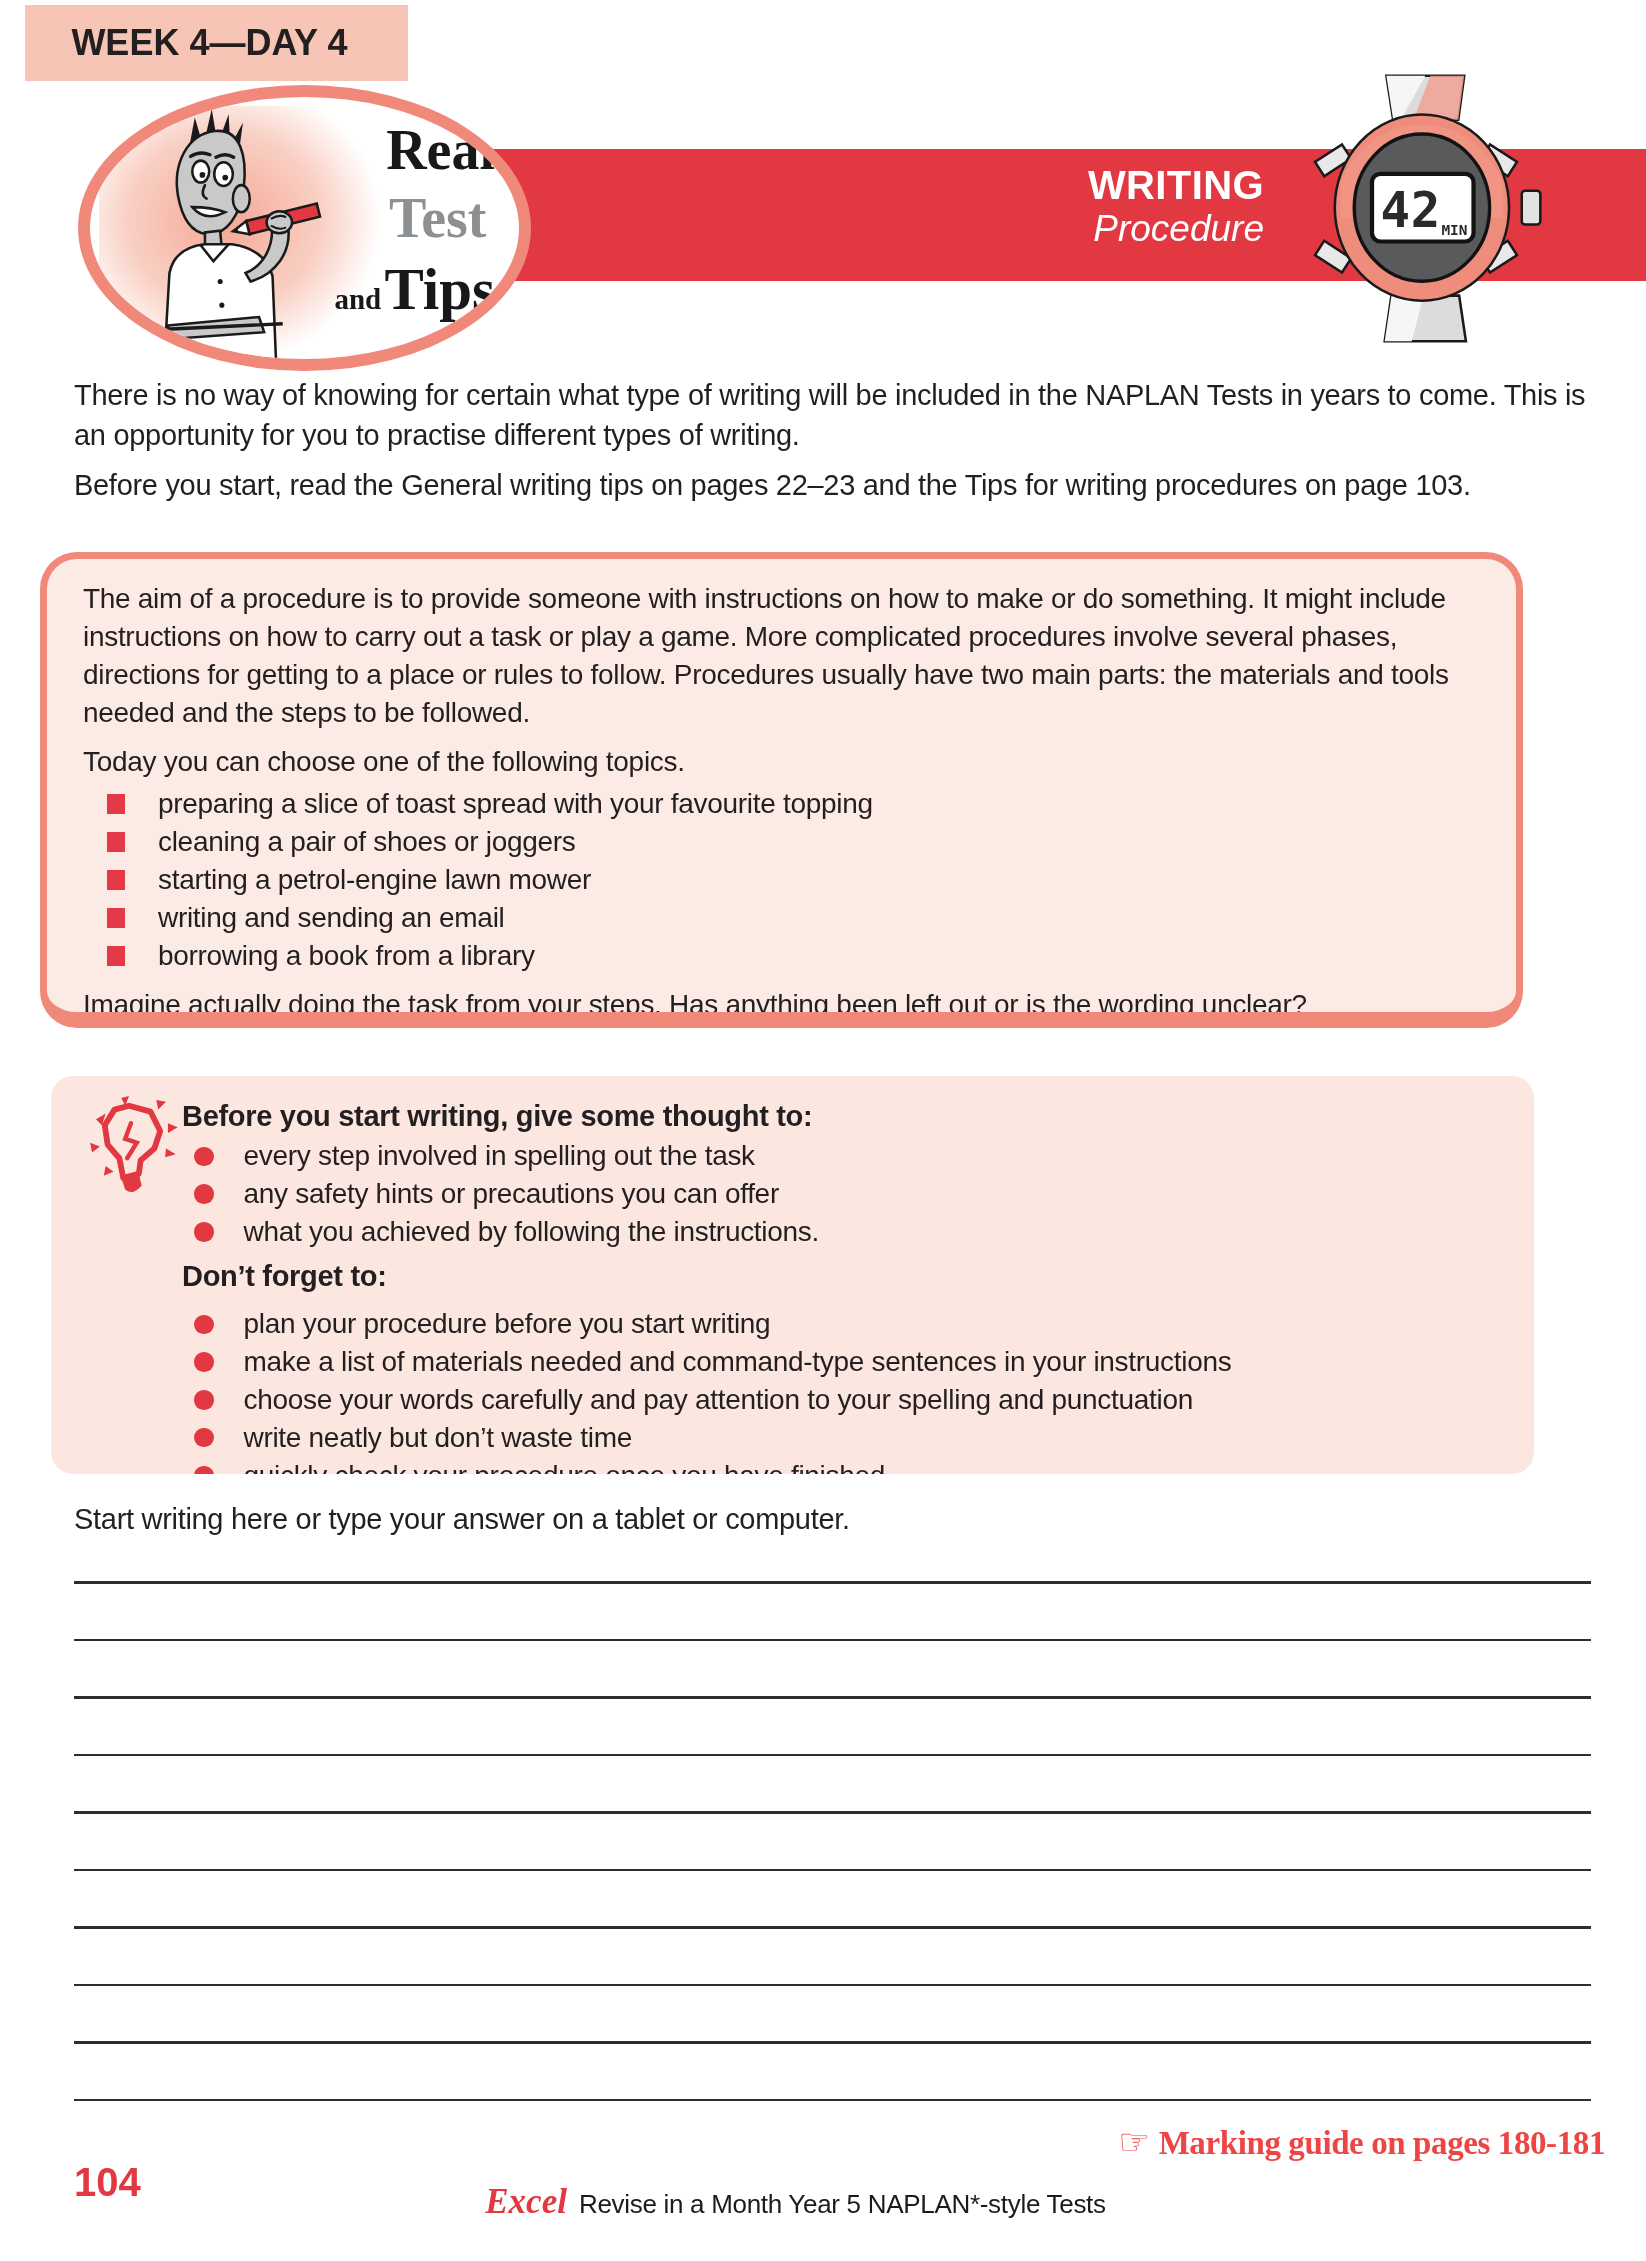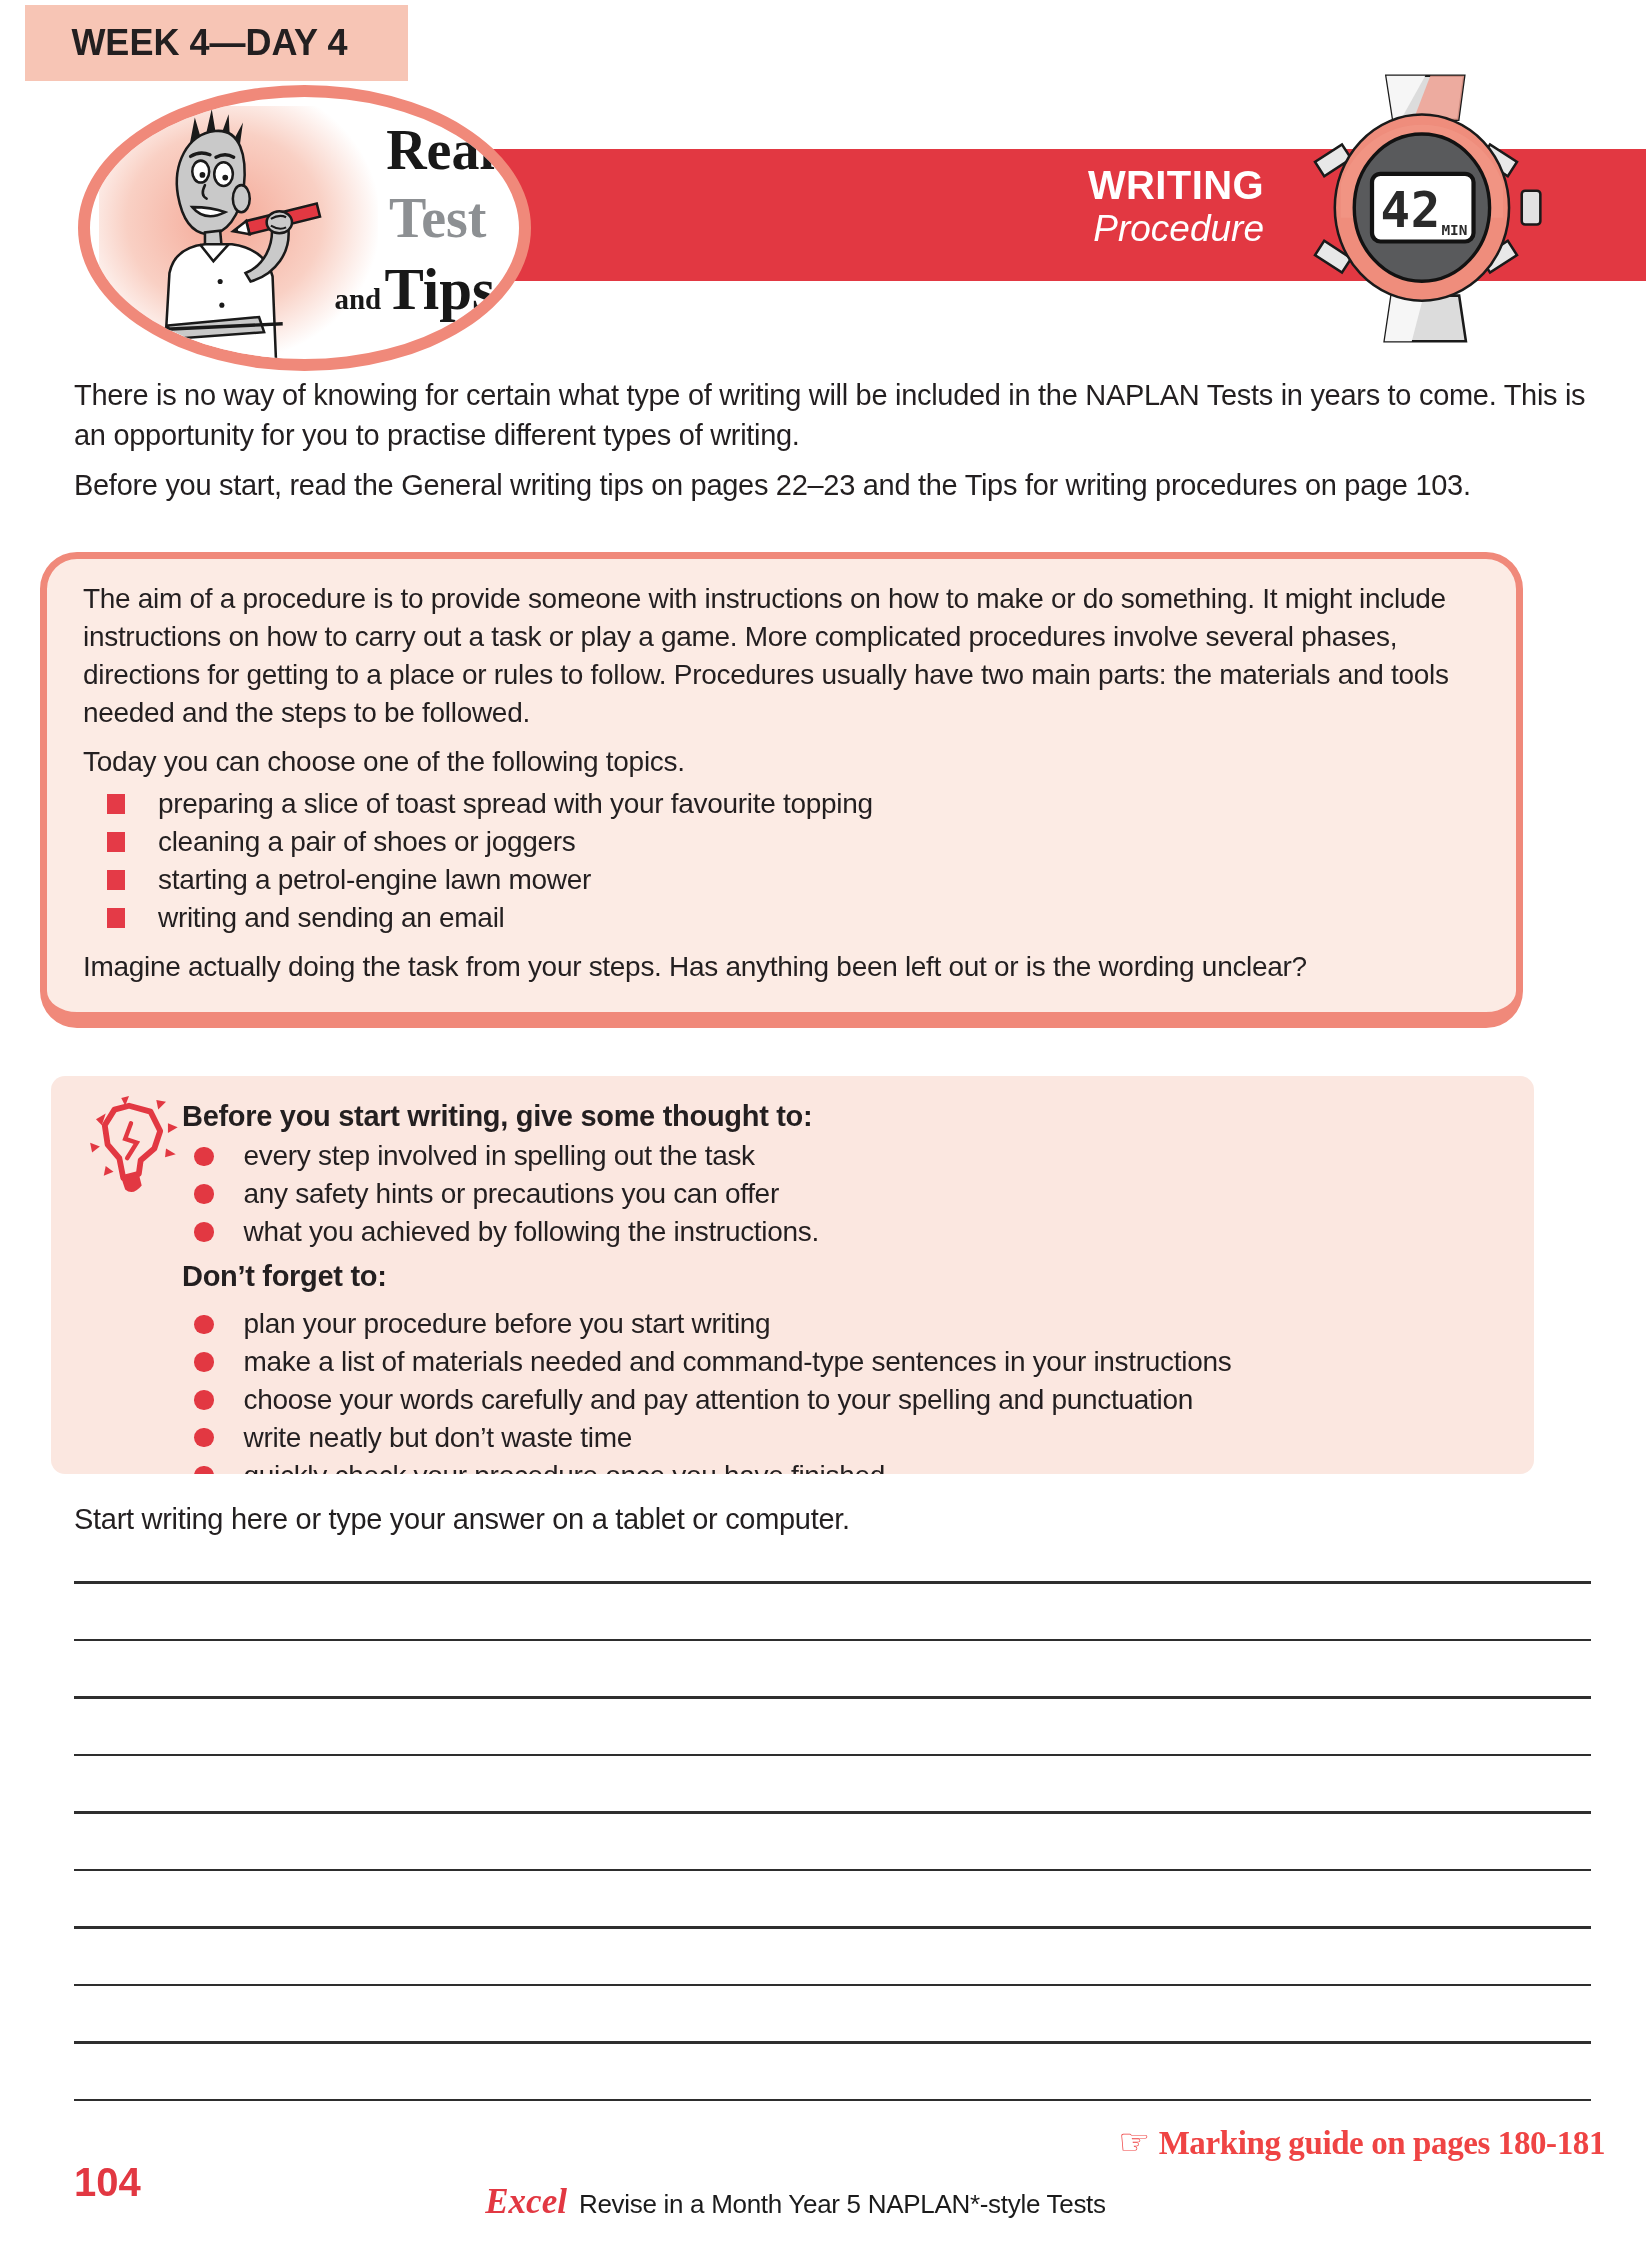--- a/index.html
+++ b/index.html
@@ -55,21 +55,21 @@
   .topic-list li{
     font-size:28px;line-height:1.36;letter-spacing:-0.3px;
     padding-left:24px;display:flex;align-items:center;
   }
   .sq-bullet{
     flex:0 0 auto;width:18px;height:19.5px;background:#e43a47;margin-right:33px;display:inline-block;
   }
   
   .tips-box{
     position:absolute;left:51px;top:1076px;width:1483px;height:398px;box-sizing:border-box;
-    background:#fbe7e0;border-radius:14px;
+    background:#fbe7e0;border-radius:22px;
     padding:22px 34px 8.5px 131px;overflow:hidden;
   }
   .bulb{position:absolute;left:30.5px;top:20.3px;width:98px;height:107px;}
   .tips-box h3{margin:0;font-size:29px;line-height:1.3;letter-spacing:-0.3px;font-weight:bold;}
   .tips-box h3.second{margin-top:6.8px;}
   .tips-list{list-style:none;margin:1.7px 0 5.1px 0;padding:0;}
   .tips-list.second{margin-top:10.2px;}
   .tips-list li{
     font-size:28px;line-height:1.35;letter-spacing:-0.3px;
     padding-left:12px;display:flex;align-items:center;
@@ -196,20 +196,24 @@
           <span>cleaning a pair of shoes or joggers</span>
         </li>
       <li>
           <span class="sq-bullet"></span>
           <span>starting a petrol-engine lawn mower</span>
         </li>
       <li>
           <span class="sq-bullet"></span>
           <span>writing and sending an email</span>
         </li>
+      <li>
+          <span class="sq-bullet"></span>
+          <span>borrowing a book from a library</span>
+        </li>
     </ul>
     <p class="spaced">Imagine actually doing the task from your steps. Has anything been left out or is the wording unclear?</p>
   </div>
 
   <div class="tips-box">
     <svg class="bulb" viewBox="0 0 100 110">
       <path d="M48 10 L70 16 L80 36 L74 54 L60 66 L58 80 L42 84 L38 64 L26 50 L23 30 L33 14 Z" fill="none" stroke="#e23842" stroke-width="6" stroke-linejoin="round"></path>
       <path d="M50 28 L44 44 L56 48 L46 64" fill="none" stroke="#e23842" stroke-width="4.5" stroke-linecap="round"></path>
       <path d="M40 84 L58 80 L61 92 Q52 103 44 96 Z" fill="#e23842"></path>
       <path d="M14 24 L24 18 L20 30 Z" fill="#e23842"></path>

